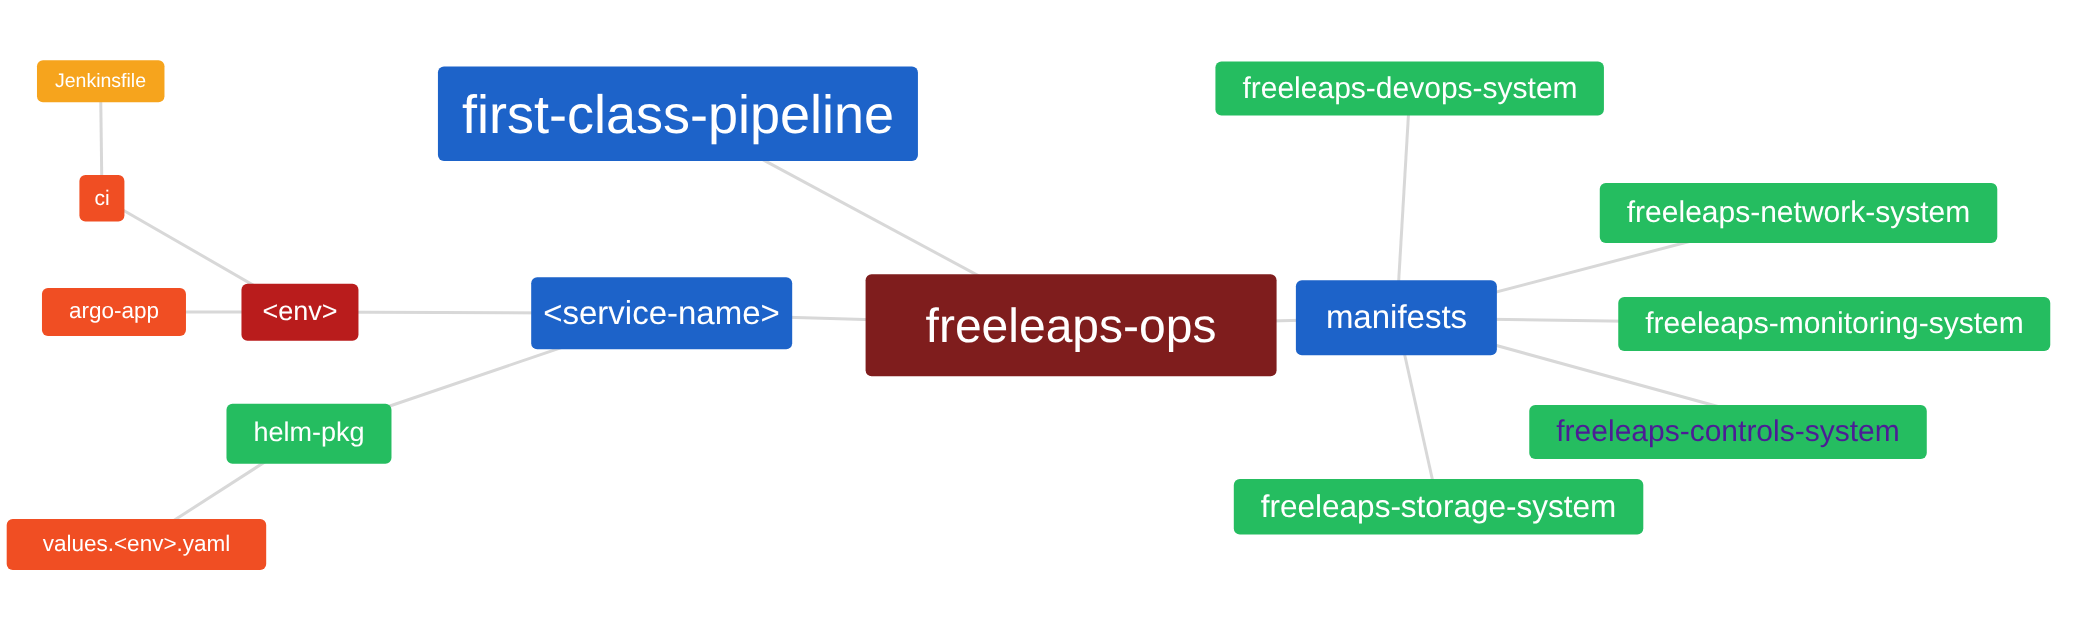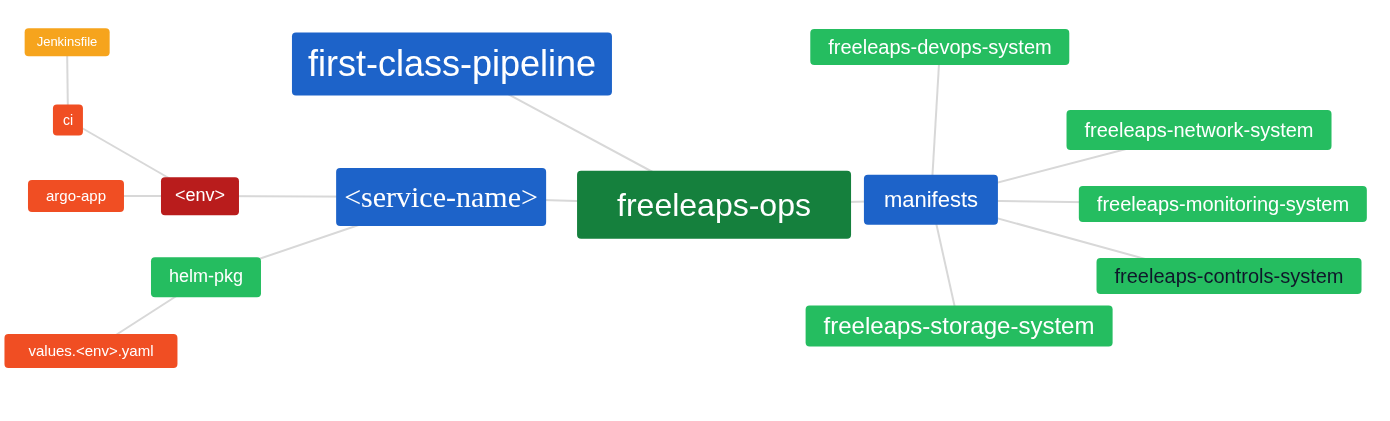--- a/index.html
+++ b/index.html
@@ -7,20 +7,21 @@
     padding: 0;
     background: #ffffff;
     font-family: "Liberation Sans", sans-serif;
   }
   .canvas {
     position: relative;
     width: 1390px;
     height: 398px;
     overflow: hidden;
     background: #ffffff;
+    margin-top: 12px;
   }
   .edge-layer {
     position: absolute;
     left: 0;
     top: 0;
     z-index: 1;
   }
   .node {
     position: absolute;
     transform: translate(-50%, -50%);
@@ -74,38 +75,38 @@
   </div>
       <div class="node" style="left: 206px; top: 277px; background: rgb(37, 189, 96); color: rgb(255, 255, 255); font-size: 18px; padding: 9px 18px;">
     <span class="node-label">helm-pkg</span>
   </div>
       <div class="node" style="left: 91px; top: 351px; background: rgb(240, 78, 35); color: rgb(255, 255, 255); font-size: 15px; padding: 8px 24px;">
     <span class="node-label">values.&lt;env&gt;.yaml</span>
   </div>
       <div class="node" style="left: 452px; top: 64px; background: rgb(29, 99, 201); color: rgb(255, 255, 255); font-size: 36px; padding: 10px 16px;">
     <span class="node-label">first-class-pipeline</span>
   </div>
-      <div class="node" style="left: 441px; top: 197px; background: rgb(29, 99, 201); color: rgb(255, 255, 255); font-size: 30px; padding: 11px 8px; font-family: Liberation Serif, serif;">
+      <div class="node" style="left: 441px; top: 197px; background: rgb(29, 99, 201); color: rgb(255, 255, 255); font-size: 22px; padding: 11px 8px;">
     <span class="node-label">&lt;service-name&gt;</span>
   </div>
-      <div class="node" style="left: 714px; top: 205px; background: #15803d; color: rgb(255, 255, 255); font-size: 32px; padding: 15px 40px;">
+      <div class="node" style="left: 714px; top: 205px; background: #7f1d1d; color: rgb(255, 255, 255); font-size: 32px; padding: 15px 40px;">
     <span class="node-label">freeleaps-ops</span>
   </div>
       <div class="node" style="left: 931px; top: 200px; background: rgb(29, 99, 201); color: rgb(255, 255, 255); font-size: 22px; padding: 12px 20px;">
     <span class="node-label">manifests</span>
   </div>
       <div class="node" style="left: 940px; top: 47px; background: rgb(37, 189, 96); color: rgb(255, 255, 255); font-size: 20px; padding: 6px 18px;">
     <span class="node-label">freeleaps-devops-system</span>
   </div>
       <div class="node" style="left: 1199px; top: 130px; background: rgb(37, 189, 96); color: rgb(255, 255, 255); font-size: 20px; padding: 8px 18px;">
     <span class="node-label">freeleaps-network-system</span>
   </div>
       <div class="node" style="left: 1223px; top: 204px; background: rgb(37, 189, 96); color: rgb(255, 255, 255); font-size: 20px; padding: 6px 18px;">
     <span class="node-label">freeleaps-monitoring-system</span>
   </div>
-      <div class="node" style="left: 1229px; top: 276px; background: rgb(37, 189, 96); color: #0f172a; font-size: 20px; padding: 6px 18px; align-items: flex-end;">
+      <div class="node" style="left: 1152px; top: 276px; background: rgb(37, 189, 96); color: #4c1d95; font-size: 20px; padding: 6px 18px; align-items: flex-end;">
     <span class="node-label">freeleaps-controls-system</span>
   </div>
-      <div class="node" style="left: 959px; top: 326px; background: rgb(37, 189, 96); color: rgb(255, 255, 255); font-size: 24px; padding: 6px 18px;">
+      <div class="node" style="left: 959px; top: 326px; background: rgb(37, 189, 96); color: rgb(255, 255, 255); font-size: 21px; padding: 6px 18px;">
     <span class="node-label">freeleaps-storage-system</span>
   </div>
     </div>
 </div>
 
 </body></html>

